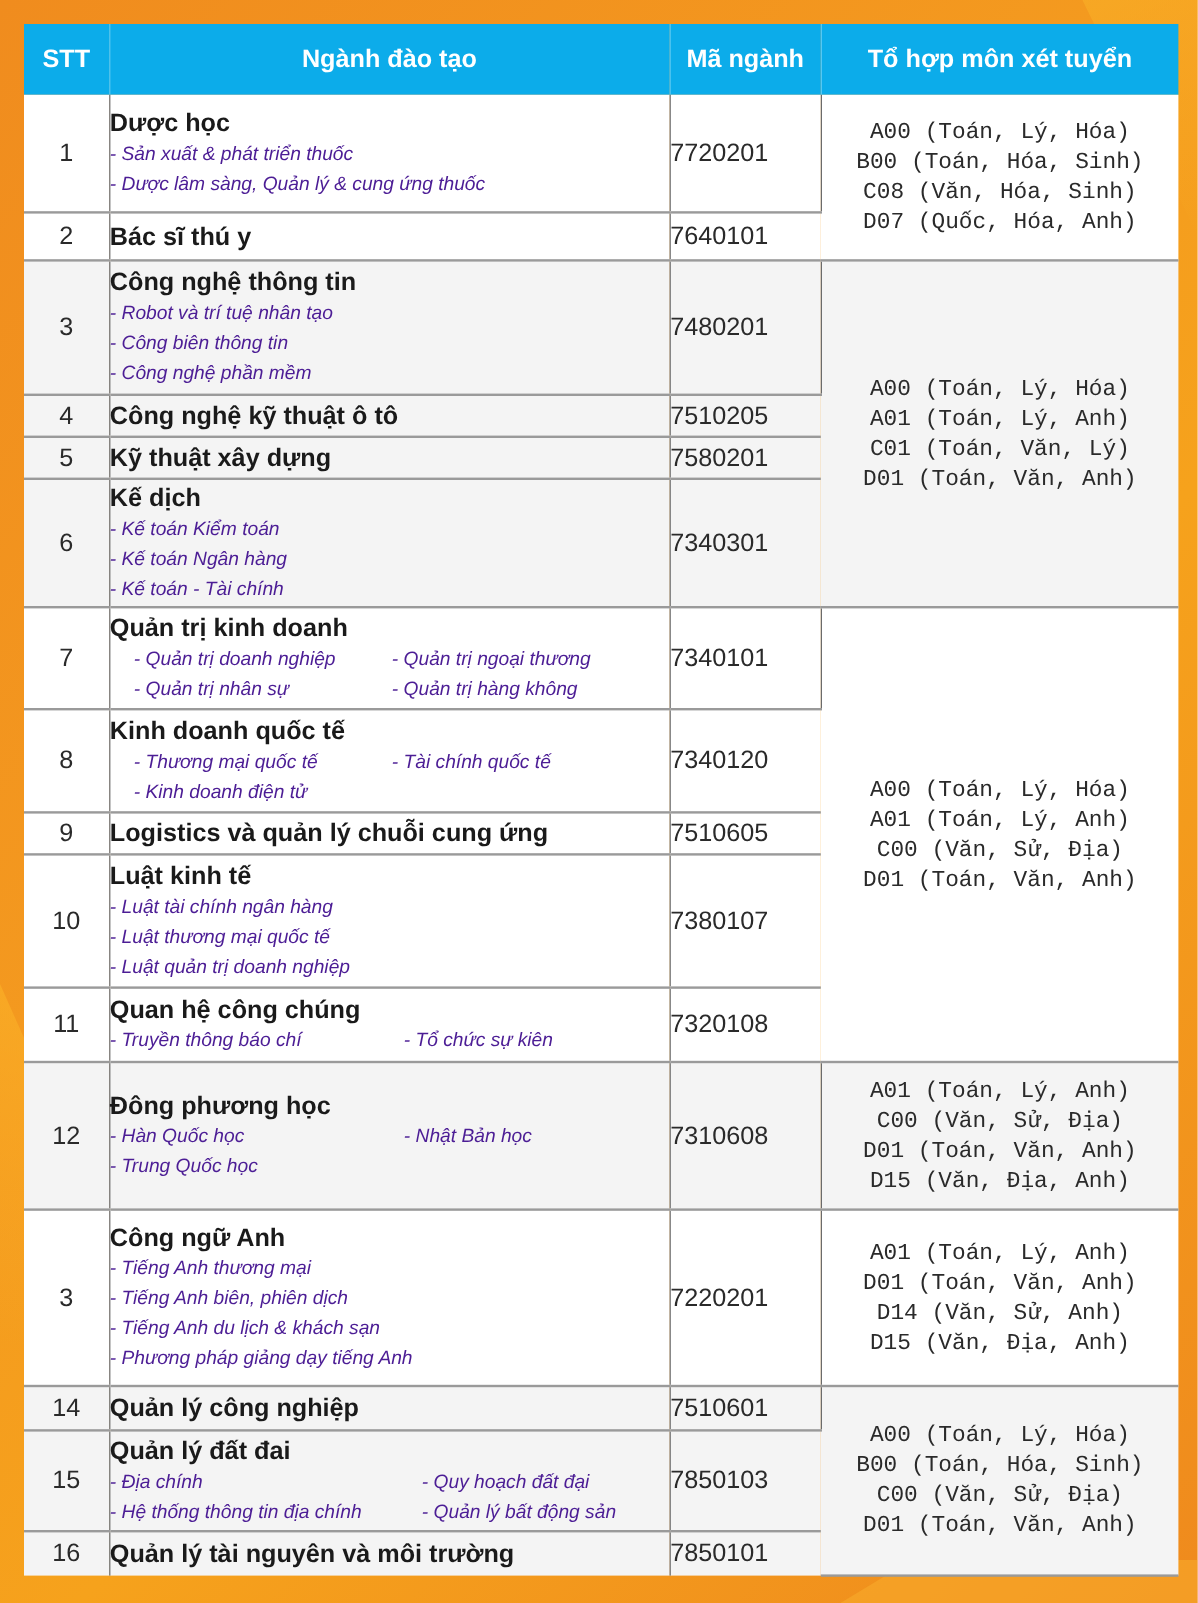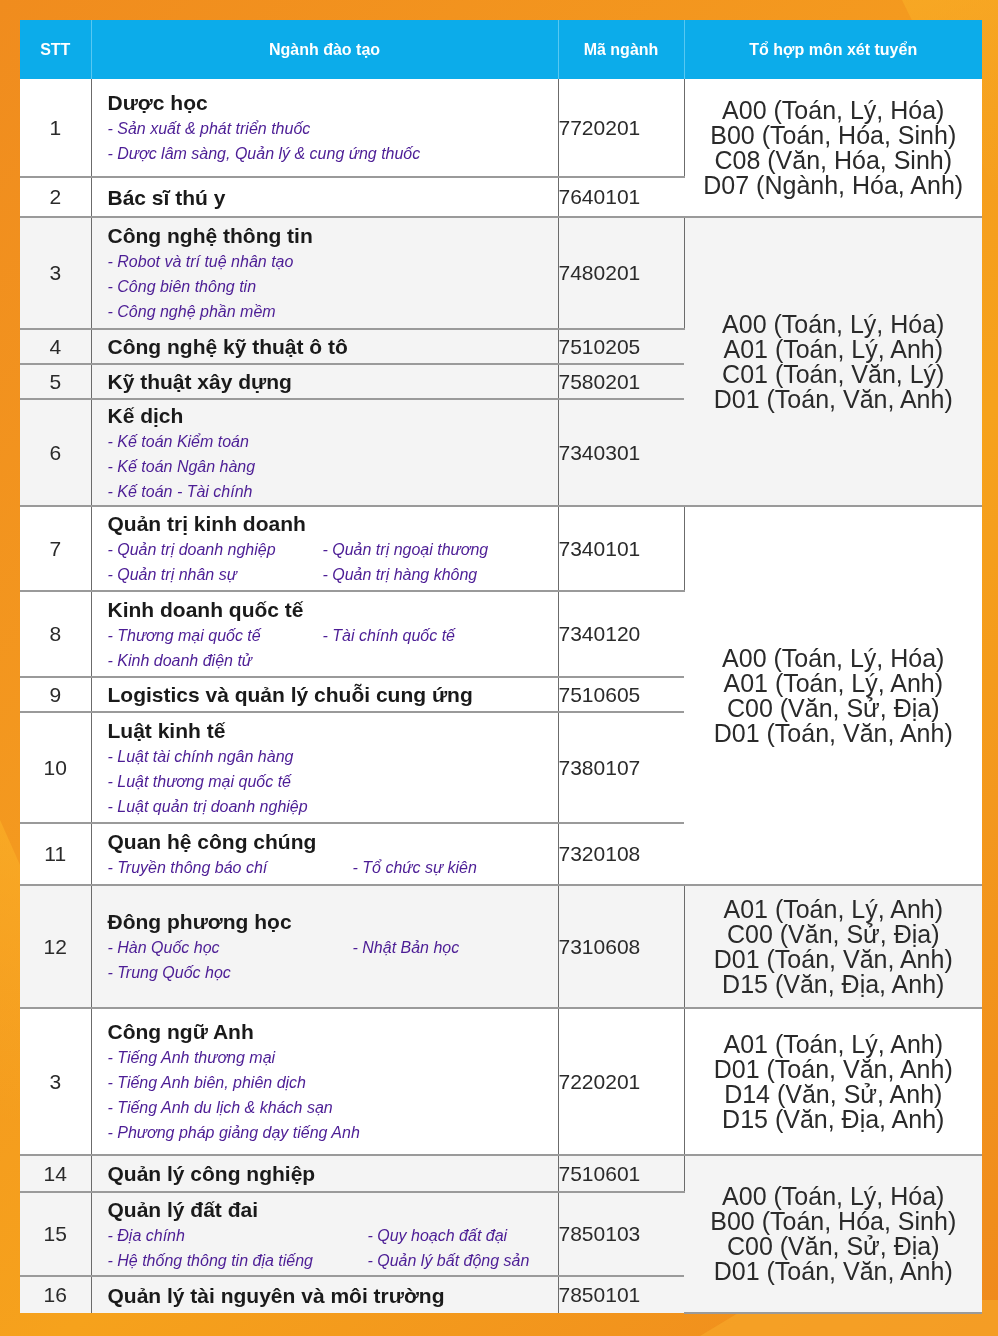--- a/index.html
+++ b/index.html
@@ -16,41 +16,41 @@
       background: rgba(250,175,45,0.5); clip-path: polygon(20% 0, 100% 0, 100% 100%, 0 100%); }
 
     table.main {
       position: absolute; left: 20px; top: 20px; width: 962px;
       border-collapse: collapse; table-layout: fixed;
       color: #1f1f1f;
     }
     col.c1 { width: 71px; } col.c2 { width: 467px; } col.c3 { width: 126px; } col.c4 { width: 298px; }
     thead th {
       background: #0cacea; color: #ffffff; height: 59px;
-      font-size: 16px; font-weight: bold; text-align: center; padding: 0;
+      font-size: 21px; font-weight: bold; text-align: center; padding: 0;
       border-right: 1px solid #57c8f2;
       margin-left: 11px;
     }
     thead th:last-child { border-right: none; }
     tbody td {
       border-bottom: 2px solid #9a9a9a;
       border-right: 1.5px solid #6b6b6b;
       padding: 0; vertical-align: middle;
     }
     tbody td:last-child { border-right: none; }
     tr.white td { background: #ffffff; }
     tr.grey td { background: #f4f4f4; }
     td.stt { text-align: center; font-size: 21px; color: #2a2a2a; }
-    td.major { padding-left: 16px; }
+    td.major { padding-left: 0; }
     td.code { font-size: 21px; color: #2a2a2a; }
-    td.combo { text-align: center; font-size: 25px; line-height: 25px; color: #2a2a2a; }
+    td.combo { text-align: center; font-size: 19px; line-height: 25px; color: #2a2a2a; font-family: Liberation Mono, monospace; }
     .mname { font-weight: bold; font-size: 21px; line-height: 27px; color: #1a1a1a; white-space: nowrap; }
     .subs { font-style: italic; font-size: 16px; line-height: 25px; color: #4c1d95; }
     .sub-grid { display: grid; grid-template-columns: 1fr 1fr; }
-    .sub-grid.w215 { grid-template-columns: 215px auto; }
+    .sub-grid.w215 { grid-template-columns: 215px auto; margin-left: 20px; }
     .sub-grid.w245 { grid-template-columns: 245px auto; }
     .sub-grid.w260 { grid-template-columns: 260px auto; }
     .sub { white-space: nowrap; }
     .combo-line { display: block; white-space: nowrap; }
     tbody tr:last-child td { border-bottom: none; }
   </style>
 </head>
 <body>
 
 <div class="bg-shape1"></div>
@@ -81,21 +81,21 @@
         <div class="subs">
           <div class="sub">- Sản xuất &amp; phát triển thuốc</div>
           <div class="sub">- Dược lâm sàng, Quản lý &amp; cung ứng thuốc</div>
         </div>
       </td>
       <td class="code">7720201</td>
       <td class="combo" rowspan="2">
         <span class="combo-line">A00 (Toán, Lý, Hóa)</span>
         <span class="combo-line">B00 (Toán, Hóa, Sinh)</span>
         <span class="combo-line">C08 (Văn, Hóa, Sinh)</span>
-        <span class="combo-line">D07 (Ngành, Hóa, Anh)</span>
+        <span class="combo-line">D07 (Quốc, Hóa, Anh)</span>
       </td>
     </tr>
 
     <tr class="white" style="height:40px">
       <td class="stt">2</td>
       <td class="major">
         <div class="mname">Bác sĩ thú y</div>
       </td>
       <td class="code">7640101</td>
     </tr>
@@ -267,21 +267,21 @@
       </td>
     </tr>
 
     <tr class="grey" style="height:84px">
       <td class="stt">15</td>
       <td class="major">
         <div class="mname">Quản lý đất đai</div>
         <div class="subs sub-grid w260">
           <div class="sub">- Địa chính</div>
           <div class="sub">- Quy hoạch đất đại</div>
-          <div class="sub">- Hệ thống thông tin địa tiếng</div>
+          <div class="sub">- Hệ thống thông tin địa chính</div>
           <div class="sub">- Quản lý bất động sản</div>
         </div>
       </td>
       <td class="code">7850103</td>
     </tr>
 
     <tr class="grey" style="height:37px">
       <td class="stt">16</td>
       <td class="major">
         <div class="mname">Quản lý tài nguyên và môi trường</div>

